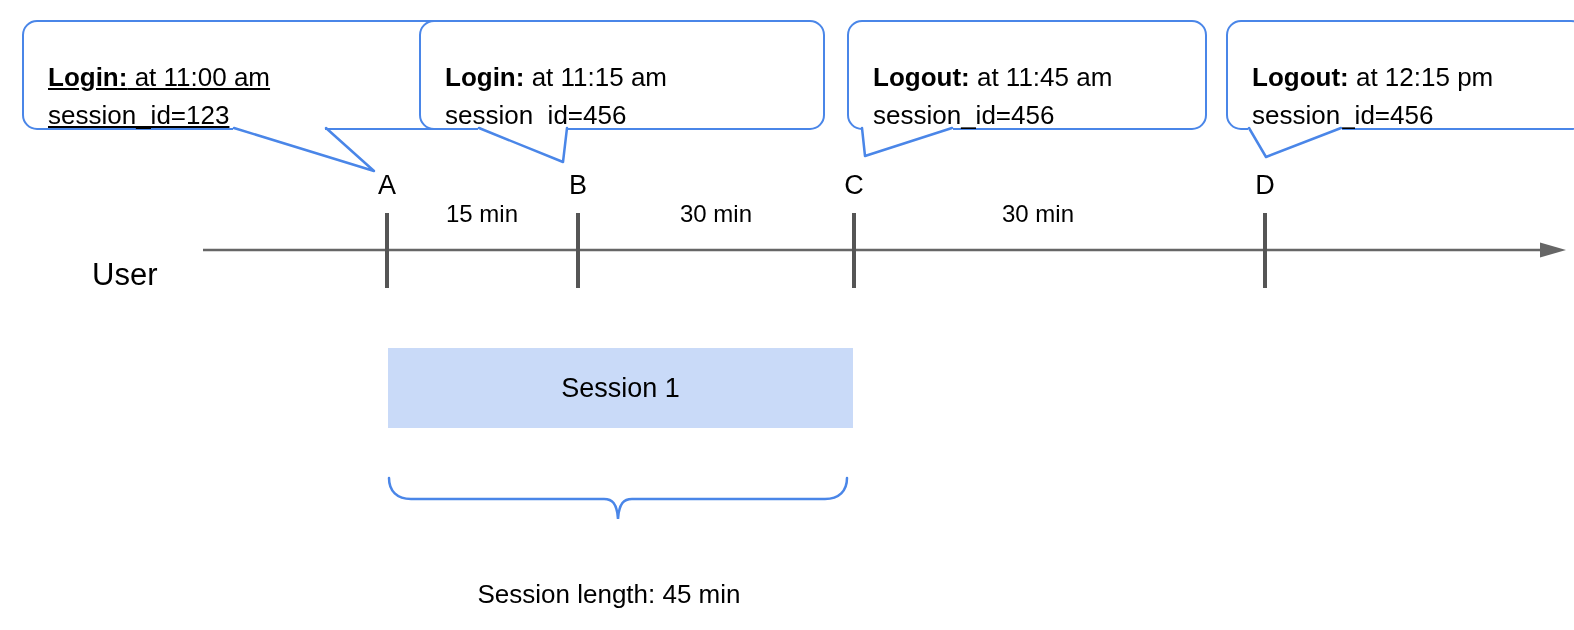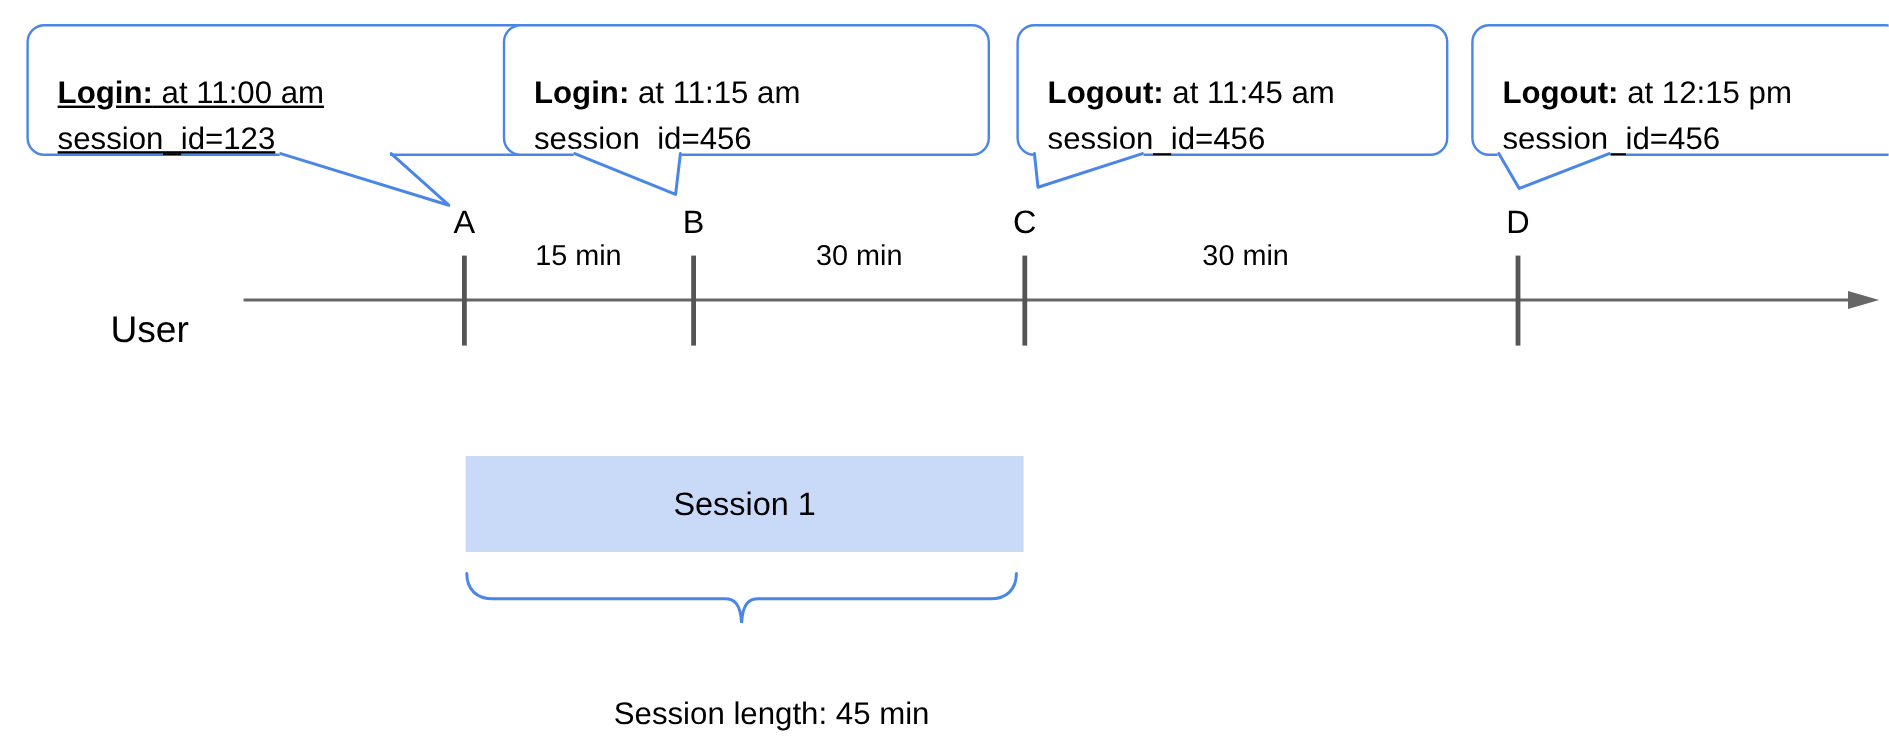--- a/index.html
+++ b/index.html
@@ -47,21 +47,21 @@
     z-index: 1;
   }
   .events-label { font-size: 26px; }
   .marker-letter { font-size: 27px; width: 60px; }
   .interval-label { font-size: 24px; width: 140px; }
   .user-label { font-size: 31px; text-align: left; margin-top: 24px; }
   .session-length-label { font-size: 26px; width: 440px; }
   
   .session-box {
     position: absolute;
-    left: 388px; top: 380px;
+    left: 388px; top: 348px;
     width: 465px; height: 80px;
     background: #c9daf8;
     display: flex;
     align-items: center;
     justify-content: center;
     font-size: 27px;
     z-index: 0;
   }
 </style>
 </head>
@@ -98,21 +98,21 @@
   <div class="label interval-label" style="left:412px; top:200px;">15 min</div>
   <div class="label interval-label" style="left:646px; top:200px;">30 min</div>
   <div class="label interval-label" style="left:968px; top:200px;">30 min</div>
 
   <div class="label user-label" style="left:92px; top:233px; width:110px;">User</div>
 
   <div class="session-box">
     <span>Session 1</span>
   </div>
 
-  <div class="label session-length-label" style="left:423px; top:579px;text-align:center;">Session length: 45 min</div>
+  <div class="label session-length-label" style="left:389px; top:579px;text-align:center;">Session length: 45 min</div>
 
   <svg class="overlay" viewBox="0 0 1574 630">
 
     <g>
       <polygon points="233,124 233,130 375,172 325,130 325,124" fill="#ffffff" stroke="none"></polygon>
       <polyline points="234,128 374,171 326,128" fill="none" stroke="#4a86e8" stroke-width="2.5" stroke-linejoin="round" stroke-linecap="round"></polyline>
     </g>
     <g>
       <polygon points="478,124 478,130 564,163 568,130 568,124" fill="#ffffff" stroke="none"></polygon>
       <polyline points="479,128 563,162 567,128" fill="none" stroke="#4a86e8" stroke-width="2.5" stroke-linejoin="round" stroke-linecap="round"></polyline>

